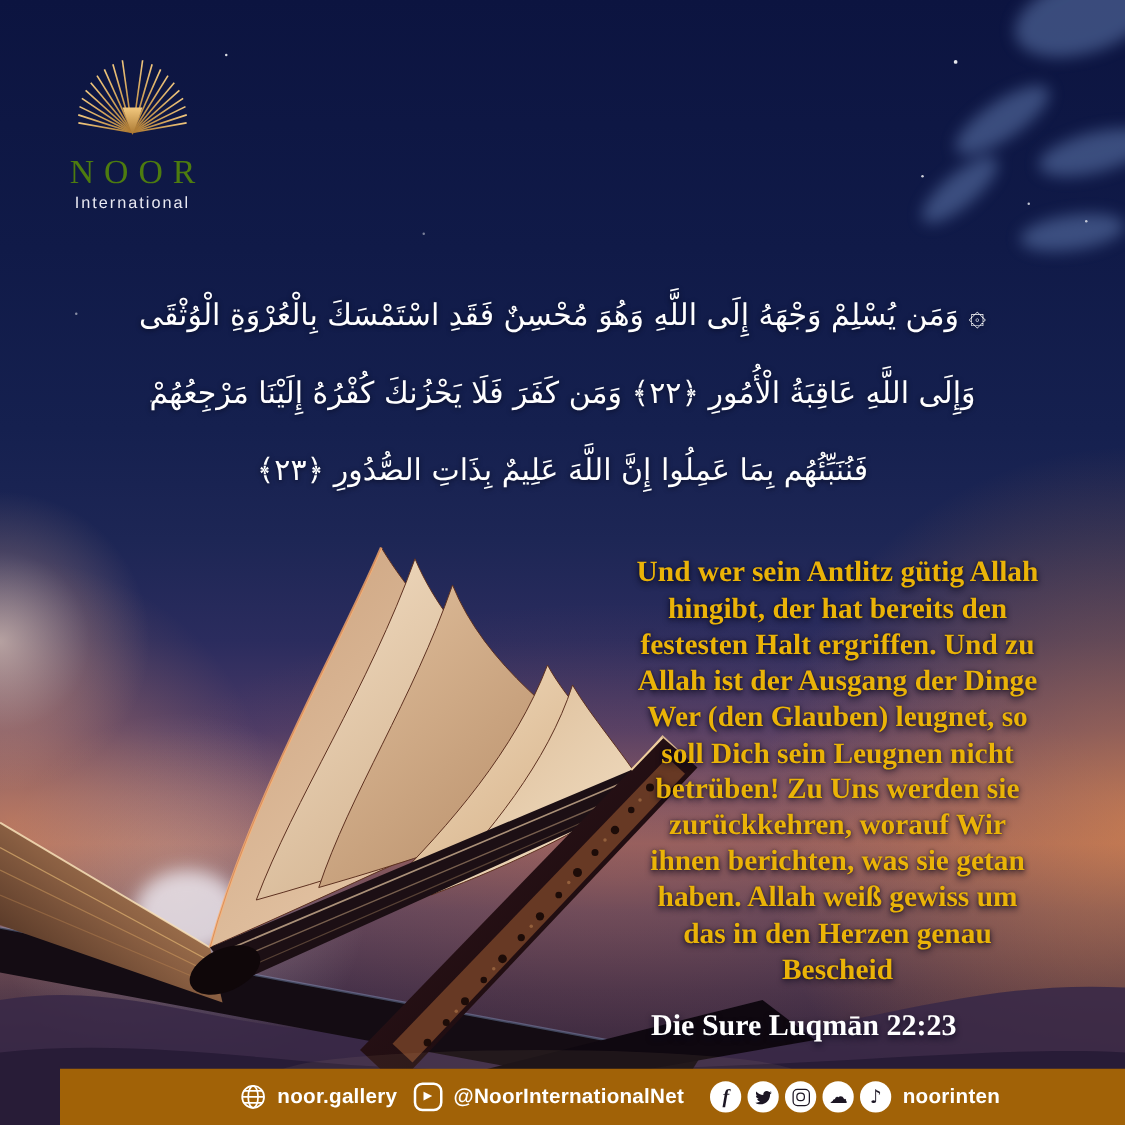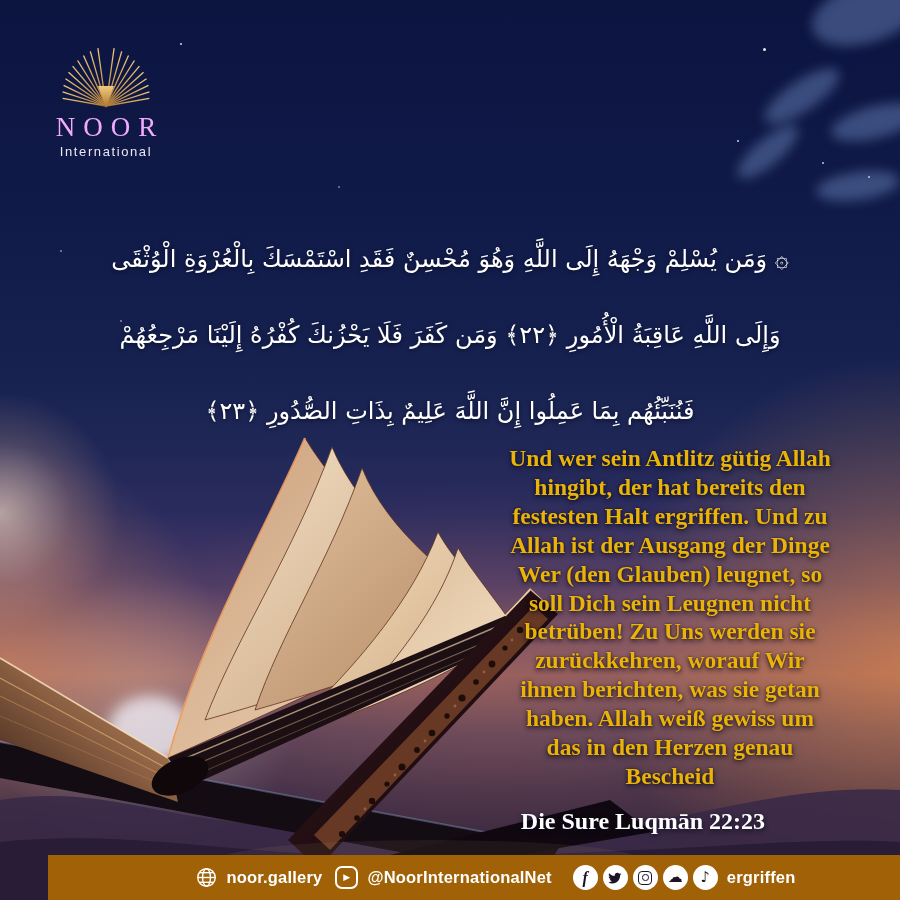--- a/index.html
+++ b/index.html
@@ -18,34 +18,34 @@
       radial-gradient(circle 300px at 101% 73%, rgba(244,148,70,.55), transparent 100%),
       radial-gradient(ellipse 430px 220px at 55% 78%, rgba(195,115,88,.28), transparent 100%);}
   .leaves{position:absolute;left:620px;top:0;}
   .star{position:absolute;background:#fff;border-radius:50%;}
   .mountains{position:absolute;left:0;bottom:0;}
   .book{position:absolute;left:0;top:420px;}
   
   .logo{position:absolute;left:40px;top:30px;width:132px;text-align:center;}
   .logo .rays{display:block;margin:0 auto;}
   .logo .name{
-    font-family:"Liberation Serif",serif;color:#f0abfc;font-size:27px;
-    letter-spacing:8px;padding-left:8px;margin-top:2px;font-weight:500;
+    font-family:"Liberation Serif",serif;color:#4d7c0f;font-size:27px;
+    letter-spacing:8px;padding-left:8px;margin-top:12px;font-weight:500;
   }
   .logo .sub{color:#e9e9f2;font-size:13px;letter-spacing:1.6px;margin-top:1px;}
   
   .bismillah{
     position:absolute;left:0;right:0;top:108px;text-align:center;
     font-family:"DejaVu Sans",sans-serif;font-size:35px;color:#f3d5ab;
     text-shadow:0 2px 6px rgba(0,0,20,.5);
   }
   .verse{
     position:absolute;left:20px;width:860px;top:221px;text-align:center;
     direction:rtl;white-space:pre-line;
-    font-family:"DejaVu Sans",sans-serif;font-size:24px;line-height:76px;
+    font-family:"DejaVu Sans",sans-serif;font-size:24px;line-height:62px;
     color:#ffffff;text-shadow:0 1px 4px rgba(0,0,15,.6);
   }
   .reference{
     position:absolute;left:0;right:0;top:391px;text-align:center;direction:ltr;
     font-family:"DejaVu Sans",sans-serif;font-size:20px;color:#fff;
     text-shadow:0 1px 3px rgba(0,0,15,.6);
   }
   
   .german{
     position:absolute;left:450px;top:444px;width:440px;text-align:center;
@@ -295,16 +295,16 @@
             <span class="ig-dot"></span>
           </span>
       </span>
       <span class="ic-circle">
         <span class="ic-glyph" style="font-size:15px;">☁</span>
       </span>
       <span class="ic-circle">
         <span class="ic-glyph" style="font-size:15px;">♪</span>
       </span>
     </span>
-    <span class="txt">ergriffen</span>
+    <span class="txt">noorinten</span>
   </div>
 
 </div>
 
 </body></html>

